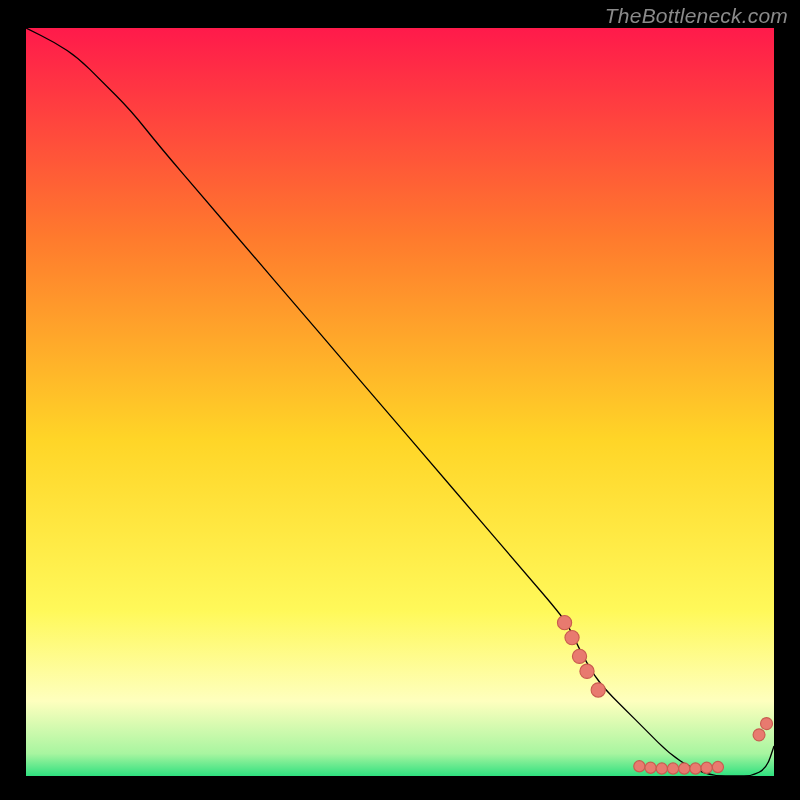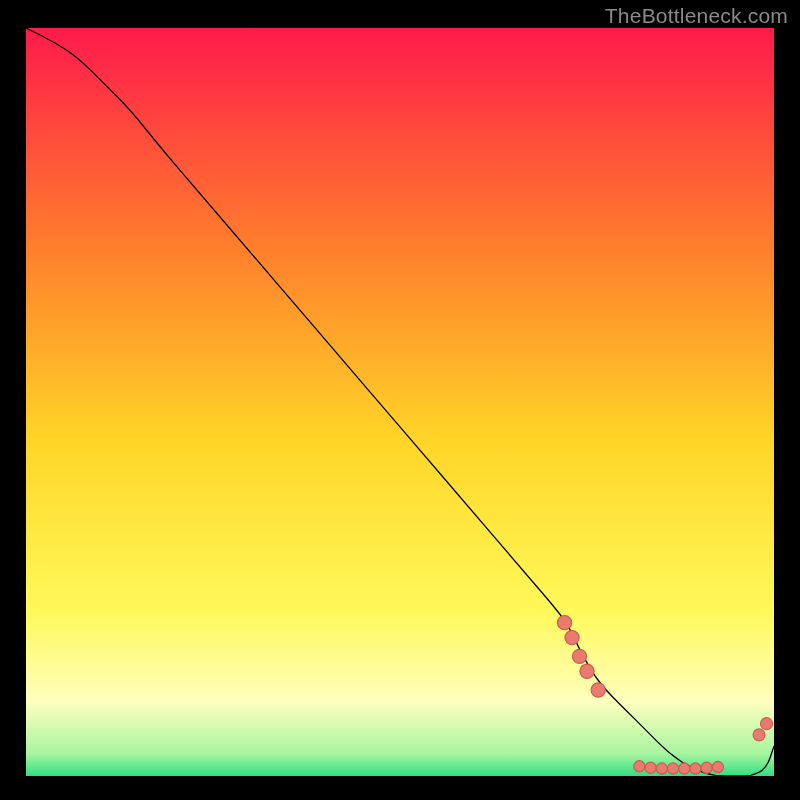--- a/index.html
+++ b/index.html
@@ -8,20 +8,21 @@
     width: 800px;
     height: 800px;
     background: #000;
     overflow: hidden;
     font-family: Arial, Helvetica, sans-serif;
   }
   .stage {
     position: relative;
     width: 800px;
     height: 711px;
+    font-style: italic;
   }
   .watermark {
     position: absolute;
     top: 4px;
     right: 12px;
     color: #8a8a8a;
     font-size: 21px;
     font-weight: 400;
     z-index: 10;
     letter-spacing: 0.2px;

